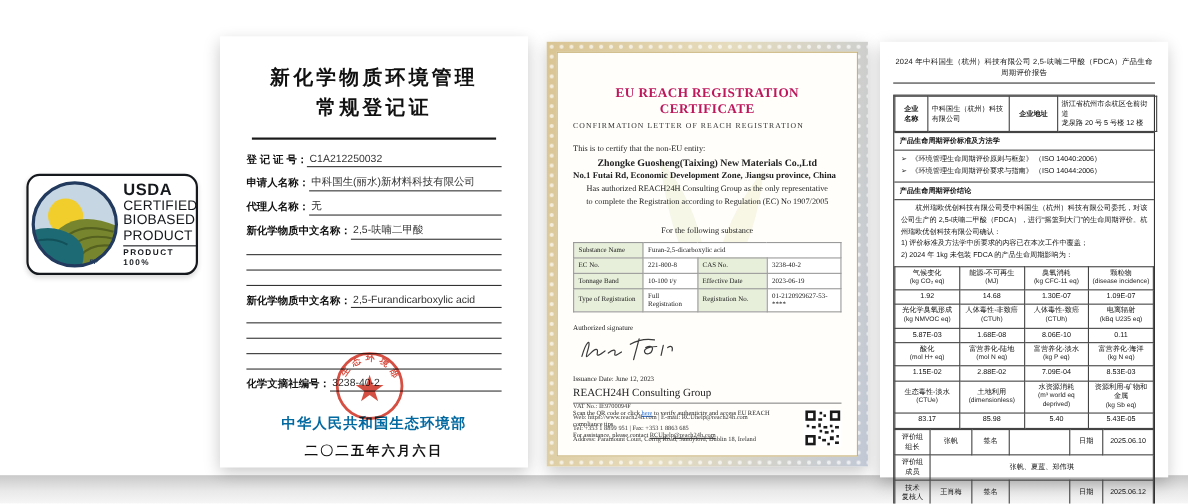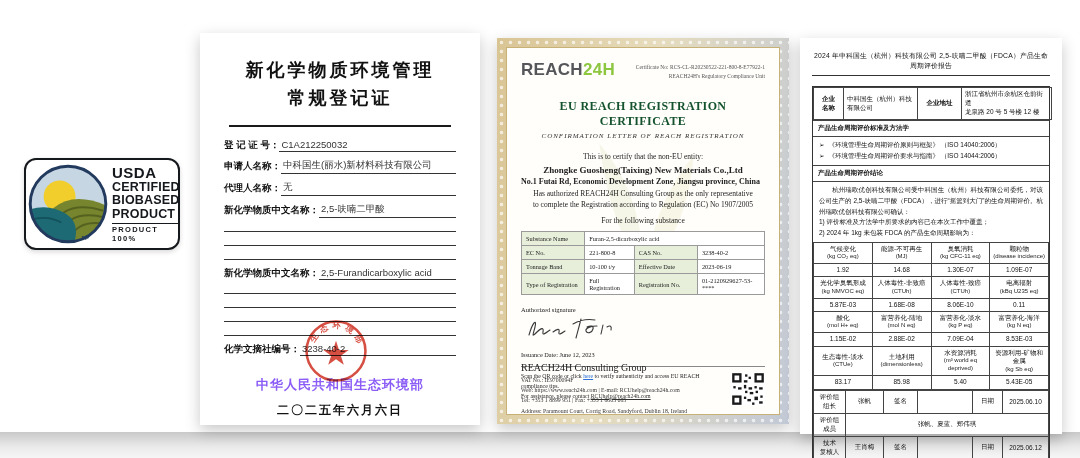--- a/index.html
+++ b/index.html
@@ -9,60 +9,60 @@
   .floor { position:absolute; left:0; right:0; bottom:0; height:26px;
            background:linear-gradient(180deg,#c9c9c9 0%,#e9e9e9 55%,#f6f6f6 100%); }
 
   
   .usda-badge { position:absolute; left:24px; top:158px; width:156px; height:92px;
     background:#fff; border:2.5px solid #15181c; border-radius:12px;
     display:flex; align-items:center; padding:3px 6px 3px 2px; box-shadow:0 2px 5px rgba(0,0,0,.15); }
   .usda-logo { width:84px; height:84px; flex:0 0 auto; margin-left:-2px; }
   .usda-text { flex:1; padding-left:2px; }
   .usda-text .l1 { font-size:15px; font-weight:bold; letter-spacing:.5px; line-height:1.05; color:#15181c; }
-  .usda-text .l2 { font-size:12.5px; font-weight:bold; line-height:1.08; color:#15181c; letter-spacing:.2px; }
+  .usda-text .l2 { font-size:12.5px; font-weight:normal; line-height:1.08; color:#15181c; letter-spacing:.2px; }
   .usda-rule { border-top:1.6px solid #15181c; margin:2px 0 1px; }
   .usda-sub { font-size:7.5px; font-weight:bold; letter-spacing:1.3px; color:#15181c; }
 
   
   .paper { position:absolute; background:#fff; box-shadow:0 5px 14px rgba(0,0,0,.22); }
 
   
   .cn-cert { left:200px; top:33px; width:280px; height:392px; padding:24px 24px 0; }
   .cn-title { text-align:center; font-weight:bold; font-size:18px; letter-spacing:3px; line-height:1.55; color:#111; }
   .cn-rule { border-top:2.2px solid #1a1a1a; width:96%; margin:12px auto 12px; }
   .cn-field { display:flex; align-items:center; font-size:9.5px; margin-top:7px; }
   .cn-field .lab { font-weight:bold; white-space:nowrap; color:#111; }
   .cn-field .val { flex:1; border-bottom:1px solid #333; padding:0 2px 1px; color:#333; white-space:nowrap; overflow:hidden; }
   .cn-blank { border-bottom:1px solid #333; height:14px; }
-  .cn-issuer { text-align:center; font-weight:bold; font-size:13px; letter-spacing:1px; margin-top:20px; color:#8b5cf6; position:relative; z-index:2; }
+  .cn-issuer { text-align:center; font-weight:bold; font-size:13px; letter-spacing:1px; margin-top:20px; color:#0369a1; position:relative; z-index:2; }
   .cn-date { text-align:center; font-weight:bold; font-size:12px; letter-spacing:2px; margin-top:8px; color:#111; position:relative; z-index:2; }
   .cn-seal { position:absolute; left:104px; top:286px; width:64px; height:64px; z-index:3; opacity:.9; mix-blend-mode:multiply; }
 
   
   .reach-outer { left:497px; top:38px; width:292px; height:386px; padding:9px;
     background-image:
       radial-gradient(circle, rgba(255,255,255,.65) 0 1.4px, transparent 2.2px),
       linear-gradient(100deg,#d9c493 0%,#e6dcbd 45%,#c2c9d6 100%);
     background-size:9px 9px, 100% 100%; }
   .reach-inner { position:relative; width:100%; height:100%; background:#fffefb; border:1px solid #c7b176; padding:12px 14px 10px; overflow:hidden;
     font-family:"Liberation Serif", serif; color:#222; }
   .reach-watermark { position:absolute; left:50%; top:44%; transform:translate(-50%,-50%); width:150px; height:160px; opacity:.55; z-index:0; }
   .reach-content { position:relative; z-index:1; }
   .reach-head { display:flex; justify-content:space-between; align-items:flex-start; }
   .reach-logo { font-family:"Liberation Sans", sans-serif; font-weight:bold; font-size:17px; letter-spacing:.3px; }
   .reach-logo .g { color:#55565a; } .reach-logo .grn { color:#8dc63f; }
   .reach-head-right { text-align:right; font-size:5.5px; color:#555; line-height:1.7; padding-top:3px; }
-  .reach-title { text-align:center; font-weight:bold; font-size:12px; letter-spacing:.4px; margin-top:17px; color:#14532d; }
-  .reach-sub { text-align:center; font-size:7px; letter-spacing:1px; margin-top:3px; color:#333;font-style:italic; }
-  .reach-certify { text-align:center; font-size:7.5px; margin-top:12px; }
+  .reach-title { text-align:center; font-weight:bold; font-size:12px; letter-spacing:.4px; margin-top:17px; color:#be185d; }
+  .reach-sub { font-size:7px; letter-spacing:1px; margin-top:3px; color:#333; }
+  .reach-certify { text-align:left; font-size:7.5px; margin-top:12px; }
   .reach-co { text-align:center; font-size:9px; font-weight:bold; margin-top:4px; }
   .reach-co-ad { font-size:8px; font-weight:bold; margin-top:2px; }
   .reach-auth { text-align:center; font-size:7.5px; margin-top:2px; line-height:1.5; }
-  .reach-for { text-align:center; font-size:7.5px; margin:6px 0 6px; }
+  .reach-for { text-align:center; font-size:7.5px; margin:16px 0 6px; }
   table.reach-tb { width:100%; border-collapse:collapse; font-size:6.3px; }
   table.reach-tb td { border:1px solid #9a9a9a; padding:3px 4px; height:13px; }
   table.reach-tb td.lab { background:#e7efda; width:26%; }
   table.reach-tb td.val { background:#fff; }
   .reach-sig-label { font-size:6.5px; margin-top:11px; }
   .reach-sig { margin:2px 0 0 2px; }
   .reach-issue { font-size:6.3px; margin-top:6px; }
   .reach-group { font-size:10px; font-weight:normal; margin-top:4px; }
   .reach-meta { font-size:5.8px; line-height:1.75; margin-top:2px; color:#333; }
   .reach-footer { position:absolute; left:14px; right:14px; bottom:8px; border-top:1px solid #888; padding-top:5px;
@@ -181,27 +181,20 @@
     </svg>
   </div>
 
   <div class="paper reach-outer">
     <div class="reach-inner">
       <svg class="reach-watermark" viewBox="0 0 100 110">
         <path d="M20 10 Q50 45 50 95 Q28 70 20 10 Z" fill="#eef0d8"></path>
         <path d="M85 18 Q58 50 52 96 Q80 72 85 18 Z" fill="#f3f0d6"></path>
       </svg>
       <div class="reach-content">
-        <div class="reach-head">
-          <div class="reach-logo"><span class="g">REACH</span><span class="grn">24H</span></div>
-          <div class="reach-head-right">
-            <div>Certificate No: RCS-CL-R20230522-221-800-8-E77922-1</div>
-            <div>REACH24H's Regulatory Compliance Unit</div>
-          </div>
-        </div>
         <div class="reach-title">EU REACH REGISTRATION CERTIFICATE</div>
         <div class="reach-sub">CONFIRMATION LETTER OF REACH REGISTRATION</div>
         <div class="reach-certify">This is to certify that the non-EU entity:</div>
         <div class="reach-co">Zhongke Guosheng(Taixing) New Materials Co.,Ltd</div>
         <div class="reach-co-ad">No.1 Futai Rd, Economic Development Zone, Jiangsu province, China</div>
         <div class="reach-auth">
           <div>Has authorized REACH24H Consulting Group as the only representative</div>
           <div>to complete the Registration according to Regulation (EC) No 1907/2005</div>
         </div>
         <div class="reach-for">For the following substance</div>

